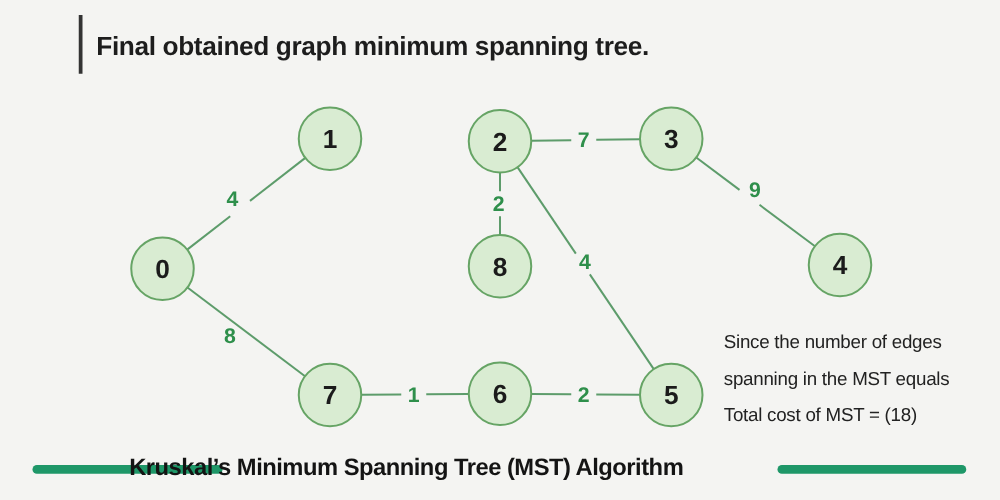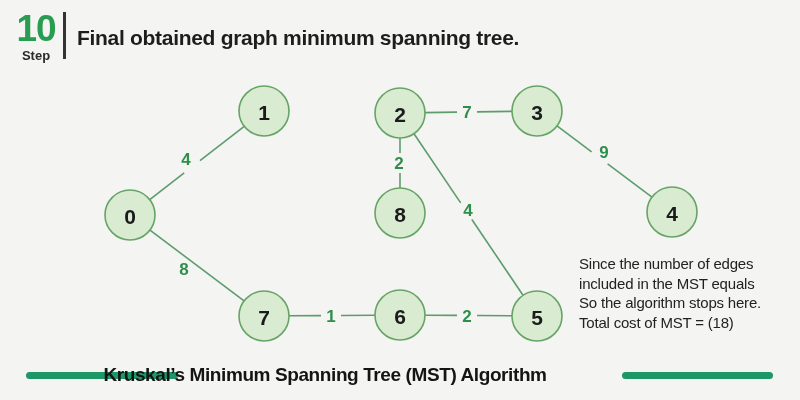--- a/index.html
+++ b/index.html
@@ -29,44 +29,40 @@
 
   
   .graph-svg { position: absolute; left: 0; top: 0; }
 
   
   .note {
     position: absolute; left: 579px; top: 254px;
     font-size: 15px; color: #222222; line-height: 19.5px;
     letter-spacing: -0.2px;
   }
-  .note div { white-space: nowrap; }
+  .note div { white-space: nowrap; margin-top: 10px; }
 
   
   .footer-rule {
     position: absolute; top: 372px; height: 7px; border-radius: 4px;
     background: var(--bar-green);
   }
   .footer-rule.left { left: 26px; width: 152px; }
   .footer-rule.right { left: 622px; width: 151px; }
   .footer-title {
     position: absolute; top: 364px; left: 0; width: 650px;
     text-align: center; font-size: 19px; font-weight: bold; color: #141414;
     letter-spacing: -0.4px; white-space: nowrap;
   }
 </style>
 </head>
 <body style="--accent-green: #289c50; --bar-green: #1e9768; background: rgb(244, 244, 242);">
 
 <div class="stage">
 
-  <div class="step-badge">
-    <div class="step-number">10</div>
-    <div class="step-label">Step</div>
-  </div>
   <div class="header-divider"></div>
   <div class="page-title">Final obtained graph minimum spanning tree.</div>
 
   <svg class="graph-svg" id="graph-svg" width="800" height="400" viewBox="0 0 800 400">
       <line x1="149.74966717537694" y1="199.67190010269252" x2="184.17270368455516" y2="172.9555135582557" stroke="#5d9c6b" stroke-width="1.6"></line>
       <line x1="199.97243742485674" y1="160.69303364040968" x2="244.25033282462306" y2="126.3280998973075" stroke="#5d9c6b" stroke-width="1.6"></line>
       <text x="186" y="159" fill="#2e8f4b" font-size="17" font-weight="bold" text-anchor="middle" dominant-baseline="central" font-family="&quot;Liberation Sans&quot;, sans-serif">4</text>
       <line x1="149.96418642387977" y1="230.04763305083475" x2="244.03581357612023" y2="300.95236694916525" stroke="#5d9c6b" stroke-width="1.6"></line>
       <text x="184" y="269" fill="#2e8f4b" font-size="17" font-weight="bold" text-anchor="middle" dominant-baseline="central" font-family="&quot;Liberation Sans&quot;, sans-serif">8</text>
       <line x1="424.99733645854775" y1="112.63507538016718" x2="457.0013850245285" y2="112.16786299234265" stroke="#5d9c6b" stroke-width="1.6"></line>
@@ -102,22 +98,21 @@
       <circle cx="264" cy="316" r="25" fill="#d9ecd2" stroke="#66a465" stroke-width="1.6"></circle>
       <text x="264" y="317" fill="#1b1b1b" font-size="21" font-weight="bold" text-anchor="middle" dominant-baseline="central" font-family="&quot;Liberation Sans&quot;, sans-serif">7</text>
       <circle cx="400" cy="315" r="25" fill="#d9ecd2" stroke="#66a465" stroke-width="1.6"></circle>
       <text x="400" y="316" fill="#1b1b1b" font-size="21" font-weight="bold" text-anchor="middle" dominant-baseline="central" font-family="&quot;Liberation Sans&quot;, sans-serif">6</text>
       <circle cx="537" cy="316" r="25" fill="#d9ecd2" stroke="#66a465" stroke-width="1.6"></circle>
       <text x="537" y="317" fill="#1b1b1b" font-size="21" font-weight="bold" text-anchor="middle" dominant-baseline="central" font-family="&quot;Liberation Sans&quot;, sans-serif">5</text>
     </svg>
 
   <div class="note">
     <div>Since the number of edges</div>
-    <div>included in the MST equals</div>
-    <div>So the algorithm stops here.</div>
+    <div>spanning in the MST equals</div>
     <div>Total cost of MST = (18)</div>
   </div>
 
   <div class="footer-rule left"></div>
   <div class="footer-title">Kruskal’s Minimum Spanning Tree (MST) Algorithm</div>
   <div class="footer-rule right"></div>
 
 </div>
 
 </body></html>

